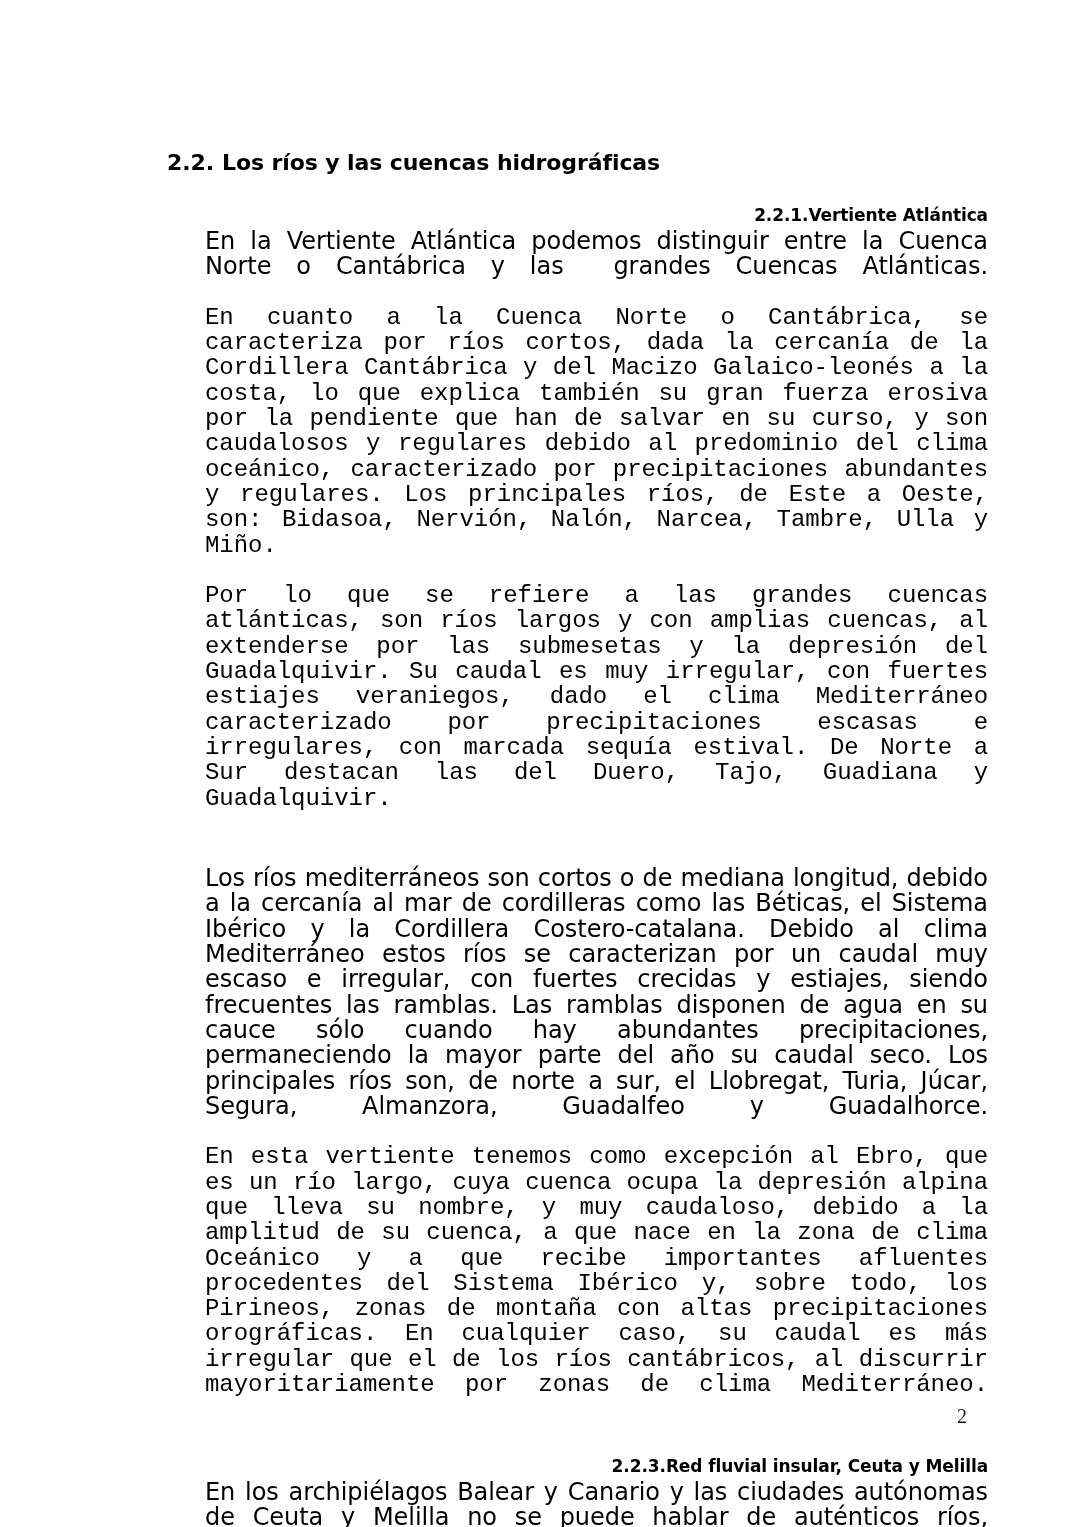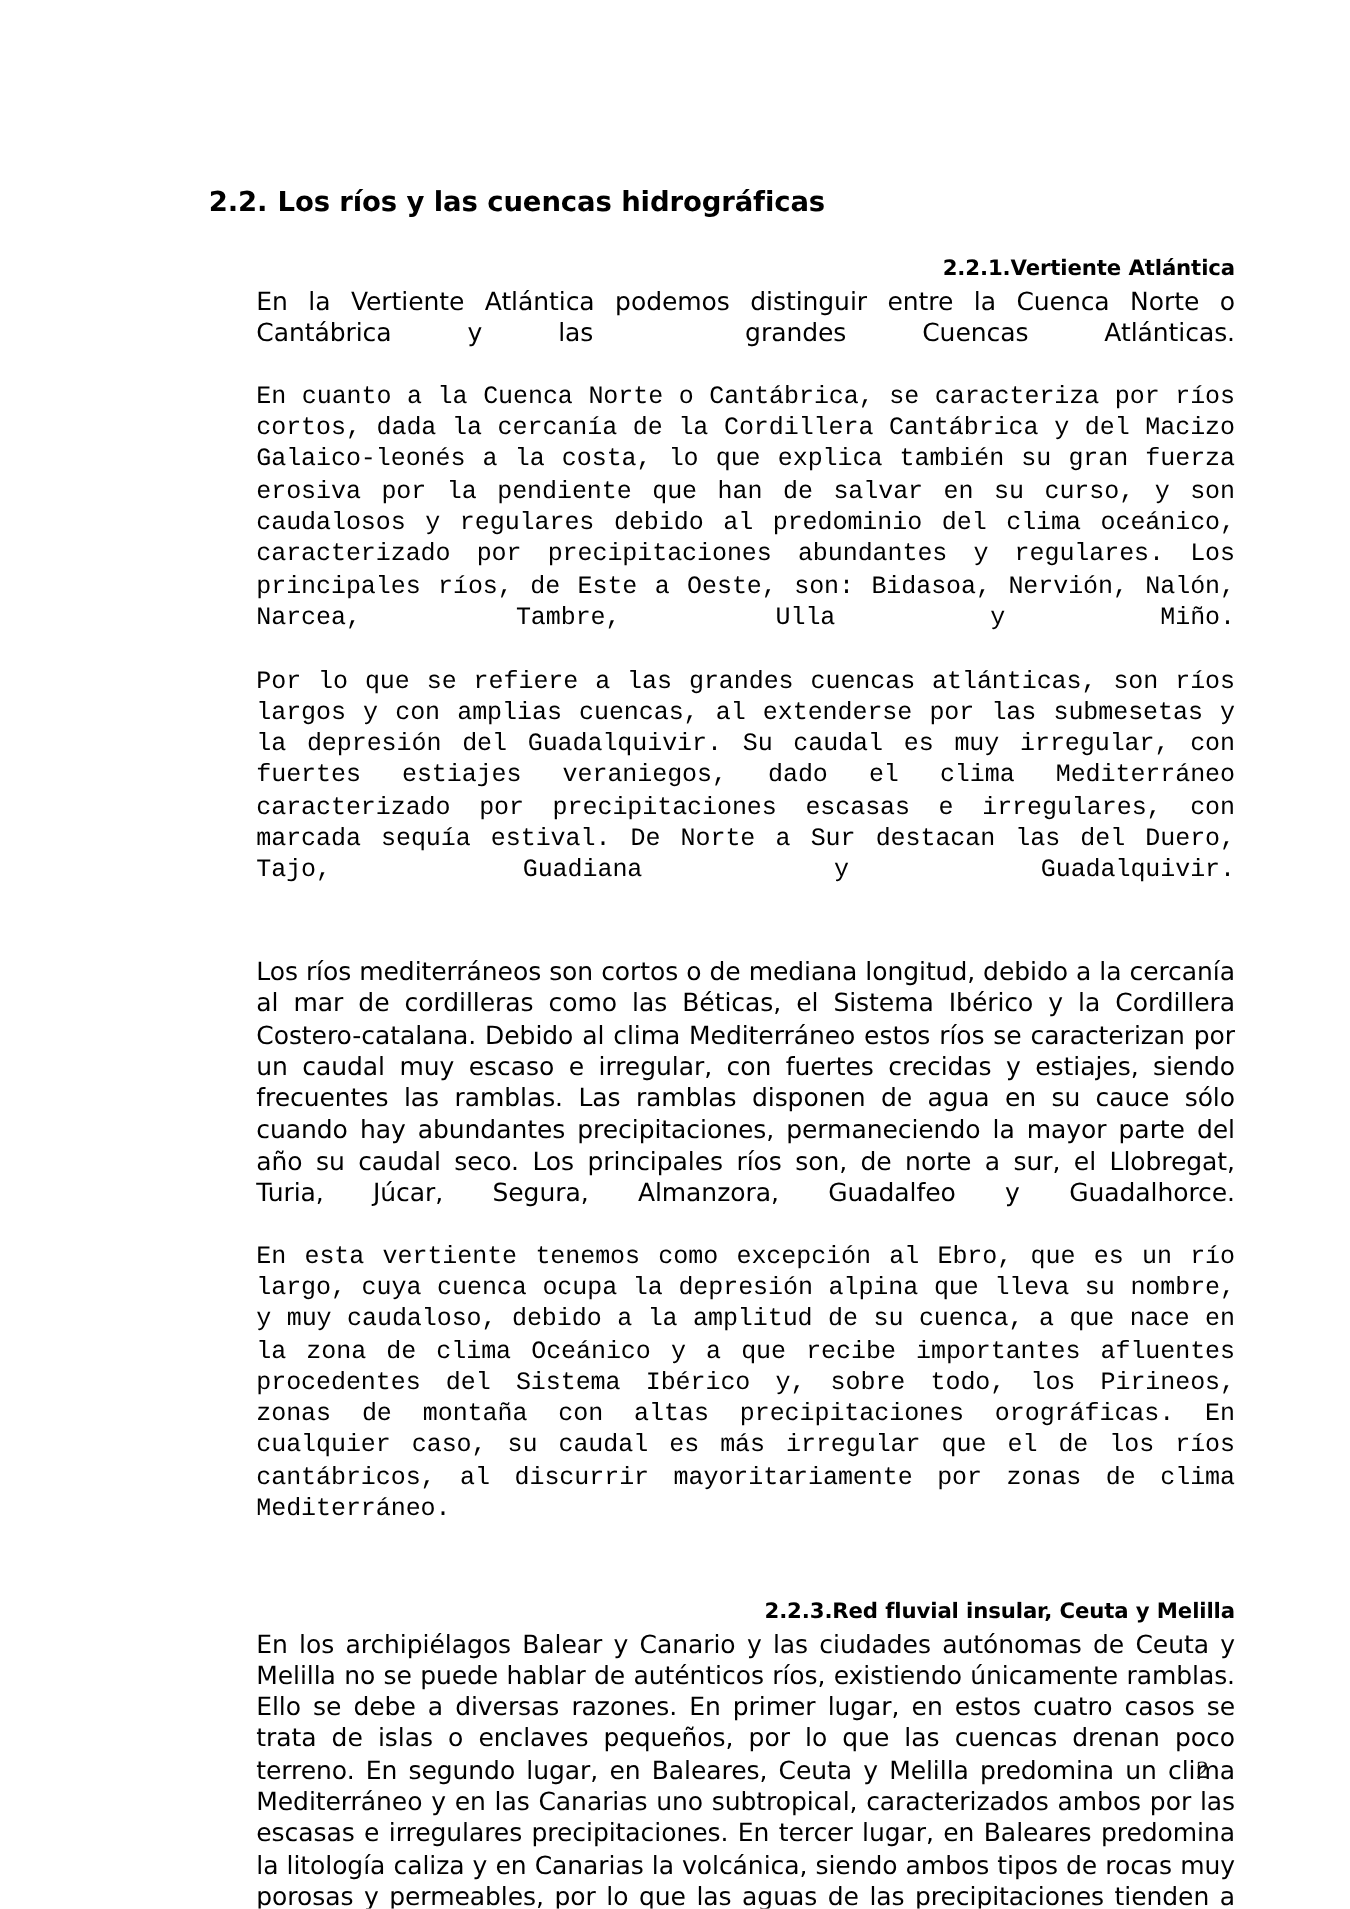--- a/index.html
+++ b/index.html
@@ -50,21 +50,21 @@
     white-space: nowrap;
     text-align: right;
   }
   .h3 .num {
     display: inline-block;
     width: 121px;
   }
 
   
   .para {
-    font-size: 20px;
+    font-size: 24px;
     line-height: 25.3px;
     text-align: justify;
     text-justify: inter-word;
     margin: 0;
     padding-left: 38px;   
     letter-spacing: -0.05px;
     white-space: pre-wrap;
   }
   .para + .para {
     margin-top: 0;

